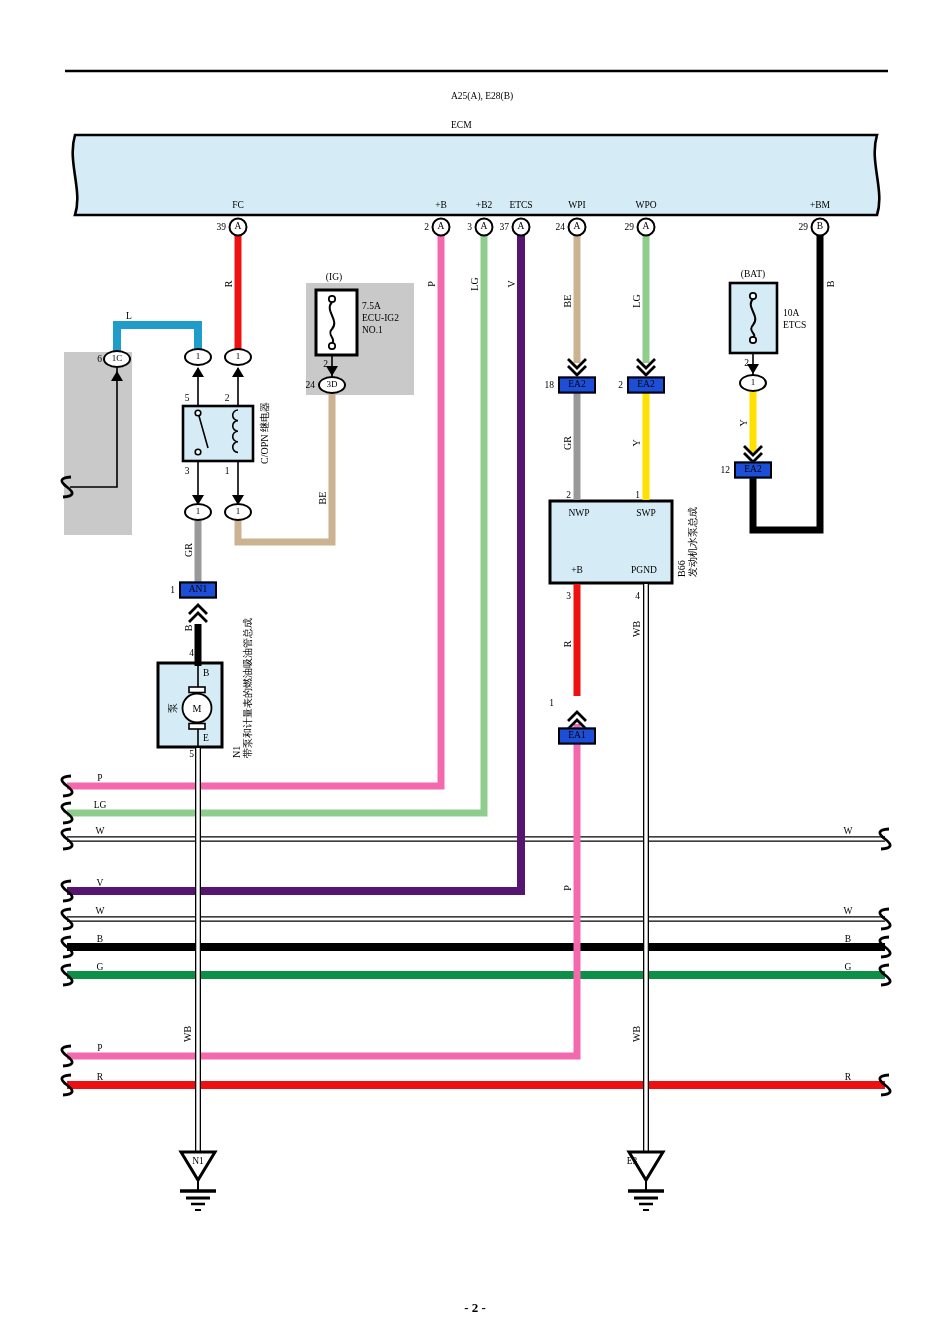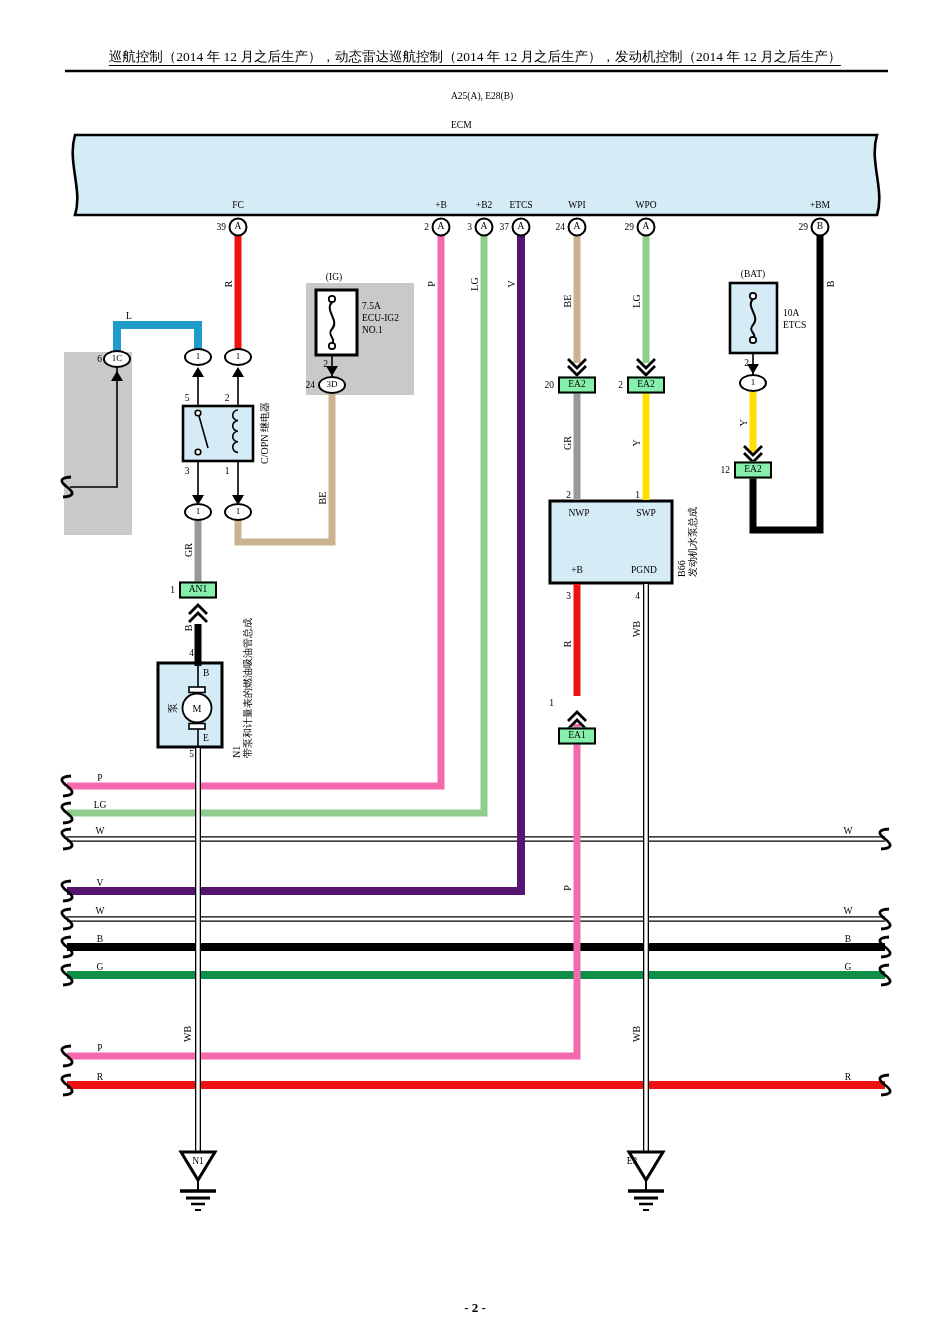--- a/index.html
+++ b/index.html
@@ -11,21 +11,21 @@
   .la{transform:translate(0,-50%)}
   .ra{transform:translate(-100%,-50%)}
   .sm{font-size:9.5px}
   .vlbl{position:absolute;font-size:10px;line-height:11px;white-space:nowrap;transform:translate(-50%,-50%) rotate(-90deg)}
   .vblock{position:absolute;font-size:10px;line-height:11px;white-space:nowrap;text-align:left;
           transform:translate(-50%,-50%) rotate(-90deg)}
   .oval{position:absolute;width:28px;height:18px;border:2.6px solid #000;border-radius:50%;background:#fff;
         font-size:9px;text-align:center;line-height:12.5px;transform:translate(-50%,-50%)}
   .pc{position:absolute;width:19px;height:19px;border:2.6px solid #000;border-radius:50%;background:#fff;
         font-size:9.5px;text-align:center;line-height:13.5px;transform:translate(-50%,-50%)}
-  .jb{position:absolute;width:38px;height:17px;border:2.8px solid #000;background:#86efac;
+  .jb{position:absolute;width:38px;height:17px;border:2.8px solid #000;background:#1d4ed8;
         font-size:9.5px;text-align:center;line-height:11.5px;transform:translate(-50%,-50%)}
   .title{position:absolute;left:475px;top:57px;transform:translate(-50%,-50%);font-size:13.5px;white-space:nowrap}
   .title span{border-bottom:1px solid #000;padding-bottom:1px}
   .pageno{position:absolute;left:475px;top:1308px;transform:translate(-50%,-50%);font-size:13px;font-weight:bold}
 </style>
 </head>
 <body>
 
 <div id="page">
 
@@ -164,21 +164,20 @@
   <g>
     <path d="M629,1152 L663,1152 L646,1180 Z" fill="#fff" stroke="#000" stroke-width="3"></path>
     <line x1="646" y1="1180" x2="646" y2="1190" stroke="#000" stroke-width="2"></line>
     <line x1="628" y1="1191" x2="664" y2="1191" stroke="#000" stroke-width="3.5"></line>
     <line x1="634" y1="1198" x2="658" y2="1198" stroke="#000" stroke-width="3"></line>
     <line x1="639" y1="1204" x2="653" y2="1204" stroke="#000" stroke-width="2.5"></line>
     <line x1="643" y1="1210" x2="649" y2="1210" stroke="#000" stroke-width="2"></line>
   </g>
 </svg>
 
-<div class="title"><span>巡航控制（2014 年 12 月之后生产），动态雷达巡航控制（2014 年 12 月之后生产），发动机控制（2014 年 12 月之后生产）</span></div>
 
 <div class="lbl la sm" style="left:451px;top:96px">A25(A), E28(B)</div>
 <div class="lbl la sm" style="left:451px;top:125px">ECM</div>
 <div class="lbl sm" style="left:238px;top:205px">FC</div>
 <div class="lbl sm" style="left:441px;top:205px">+B</div>
 <div class="lbl sm" style="left:484px;top:205px">+B2</div>
 <div class="lbl sm" style="left:521px;top:205px">ETCS</div>
 <div class="lbl sm" style="left:577px;top:205px">WPI</div>
 <div class="lbl sm" style="left:646px;top:205px">WPO</div>
 <div class="lbl sm" style="left:820px;top:205px">+BM</div>
@@ -203,21 +202,21 @@
 <div class="oval" style="left:238px;top:357px">1</div>
 <div class="oval" style="left:198px;top:512px">1</div>
 <div class="oval" style="left:238px;top:512px">1</div>
 <div class="oval" style="left:332px;top:385px">3D</div>
 <div class="lbl ra sm" style="left:315px;top:385px">24</div>
 <div class="oval" style="left:753px;top:383px">1</div>
 
 <div class="jb" style="left:198px;top:590px">AN1</div>
 <div class="lbl ra sm" style="left:175px;top:590px">1</div>
 <div class="jb" style="left:577px;top:385px">EA2</div>
-<div class="lbl ra sm" style="left:554px;top:385px">20</div>
+<div class="lbl ra sm" style="left:554px;top:385px">18</div>
 <div class="jb" style="left:646px;top:385px">EA2</div>
 <div class="lbl ra sm" style="left:623px;top:385px">2</div>
 <div class="jb" style="left:753px;top:470px">EA2</div>
 <div class="lbl ra sm" style="left:730px;top:470px">12</div>
 <div class="jb" style="left:577px;top:736px">EA1</div>
 <div class="lbl ra sm" style="left:554px;top:703px">1</div>
 
 <div class="vlbl" style="left:264px;top:433px">C/OPN 继电器</div>
 <div class="lbl sm" style="left:187px;top:398px">5</div>
 <div class="lbl sm" style="left:227px;top:398px">2</div>

